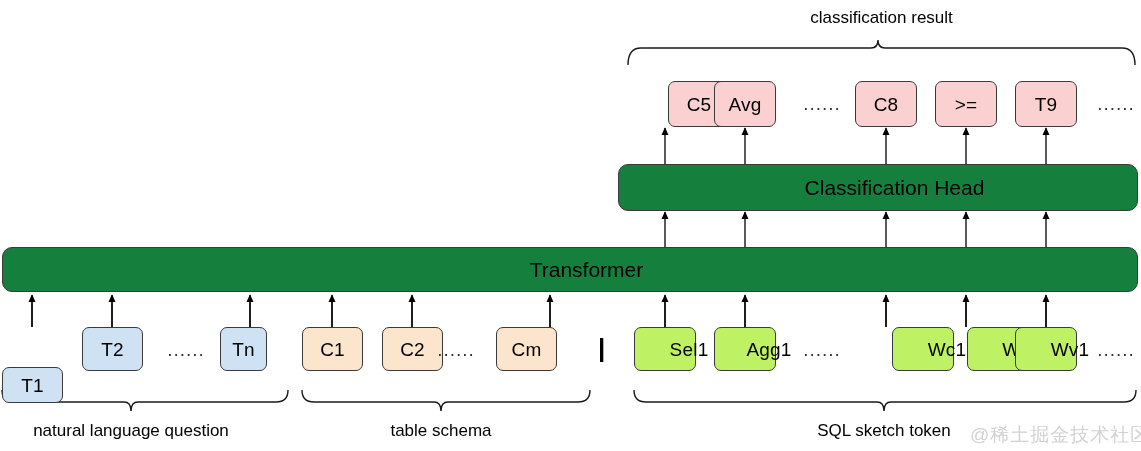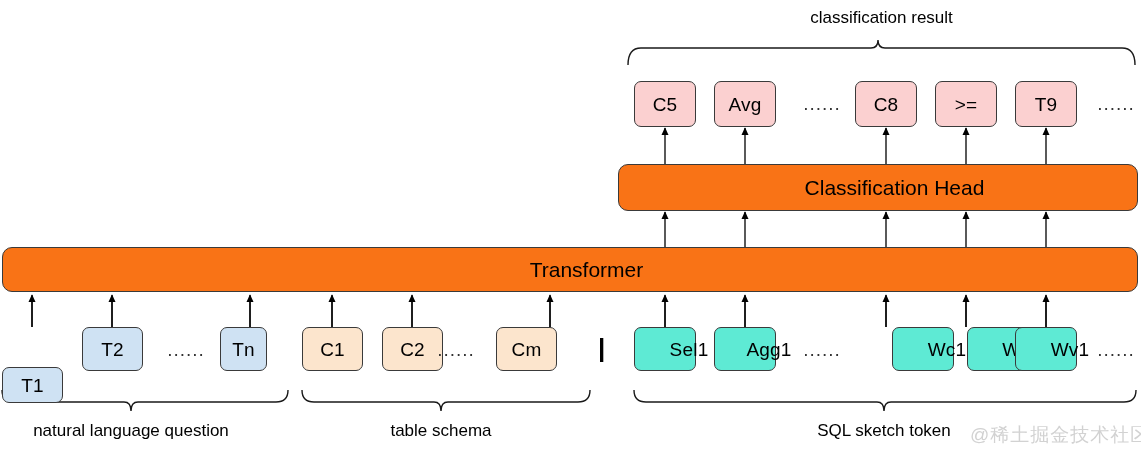--- a/index.html
+++ b/index.html
@@ -34,28 +34,28 @@
     display: flex;
     align-items: center;
     justify-content: center;
     font-size: 19px;
     line-height: 1;
     letter-spacing: .2px;
     color: #000;
   }
   .box-blue   { background: #cfe2f3; }
   .box-orange { background: #fce5cd; }
-  .box-green  { background: #5eead4; padding-left: 48px; }
+  .box-green  { background: #bef264; padding-left: 48px; }
   .box-pink   { background: #fbd0d0; }
   .wide-box {
     position: absolute;
     box-sizing: border-box;
     border: 1px solid #3a3a3a;
     border-radius: 10px;
-    background: #f97316;
+    background: #15803d;
     display: flex;
     align-items: center;
     justify-content: center;
     font-size: 21px;
     color: #000;
     padding-left: 33px;
   }
   .ellipsis {
     position: absolute;
     font-size: 19px;
@@ -150,21 +150,21 @@
     <g stroke="#1a1a1a" stroke-width="1.4" fill="none">
       <path d="M 302 390 Q 302 402 314 402 L 434 402 Q 441 402 441 411 Q 441 402 448 402 L 578 402 Q 590 402 590 390"></path>
     </g>
     <g stroke="#1a1a1a" stroke-width="1.4" fill="none">
       <path d="M 634 390 Q 634 402 646 402 L 877 402 Q 884 402 884 411 Q 884 402 891 402 L 1124 402 Q 1136 402 1136 390"></path>
     </g>
   </svg>
 
   <div class="group-label" style="left:628px; top:8px; width:507px;">classification result</div>
 
-  <div class="token-box box-pink" style="left:634px; top:81px; width:62px; height:46px;">C5</div>
+  <div class="token-box box-pink" style="left:668px; top:81px; width:62px; height:46px;">C5</div>
   <div class="token-box box-pink" style="left:714px; top:81px; width:62px; height:46px;">Avg</div>
   <div class="ellipsis" style="left:796px; top:92px; width:52px; height:24px;">......</div>
   <div class="token-box box-pink" style="left:855px; top:81px; width:62px; height:46px;">C8</div>
   <div class="token-box box-pink" style="left:935px; top:81px; width:62px; height:46px;">&gt;=</div>
   <div class="token-box box-pink" style="left:1015px; top:81px; width:62px; height:46px;">T9</div>
   <div class="ellipsis" style="left:1090px; top:92px; width:52px; height:24px;">......</div>
 
   <div class="wide-box" style="left:618px; top:164px; width:520px; height:47px;">Classification Head</div>
 
   <div class="wide-box" style="left:2px; top:247px; width:1136px; height:45px;">Transformer</div>

